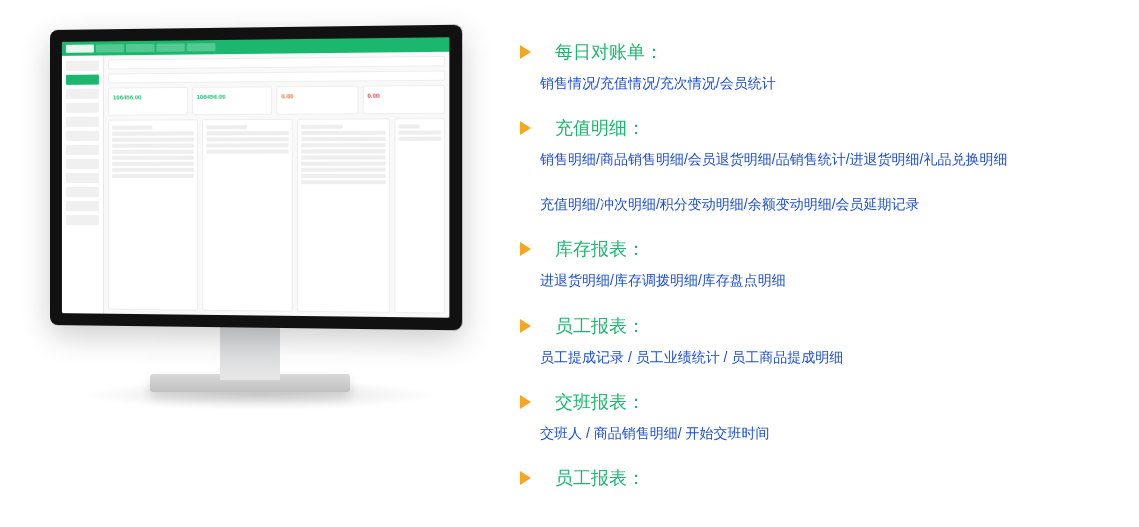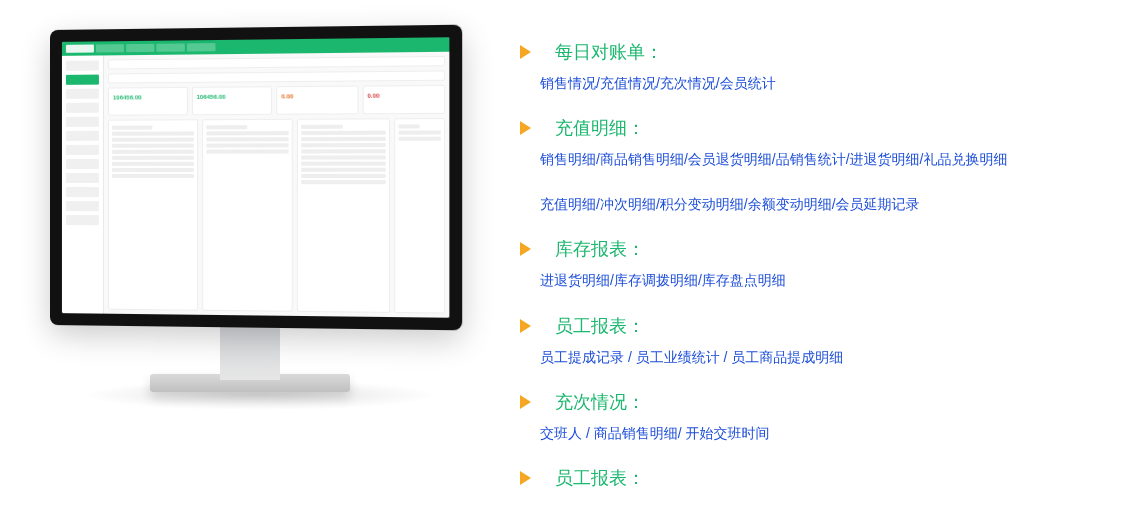--- a/index.html
+++ b/index.html
@@ -191,21 +191,21 @@
     <div class="feature">
       <div class="feature-head">
         <div class="arrow"></div>
         <div class="feature-title">员工报表：</div>
       </div>
       <div class="feature-desc">员工提成记录 / 员工业绩统计 / 员工商品提成明细</div>
     </div>
     <div class="feature">
       <div class="feature-head">
         <div class="arrow"></div>
-        <div class="feature-title">充次情况：</div>
+        <div class="feature-title">交班报表：</div>
       </div>
       <div class="feature-desc">交班人 / 商品销售明细/ 开始交班时间</div>
     </div>
     <div class="feature">
       <div class="feature-head">
         <div class="arrow"></div>
         <div class="feature-title">员工报表：</div>
       </div>
 
     </div>

